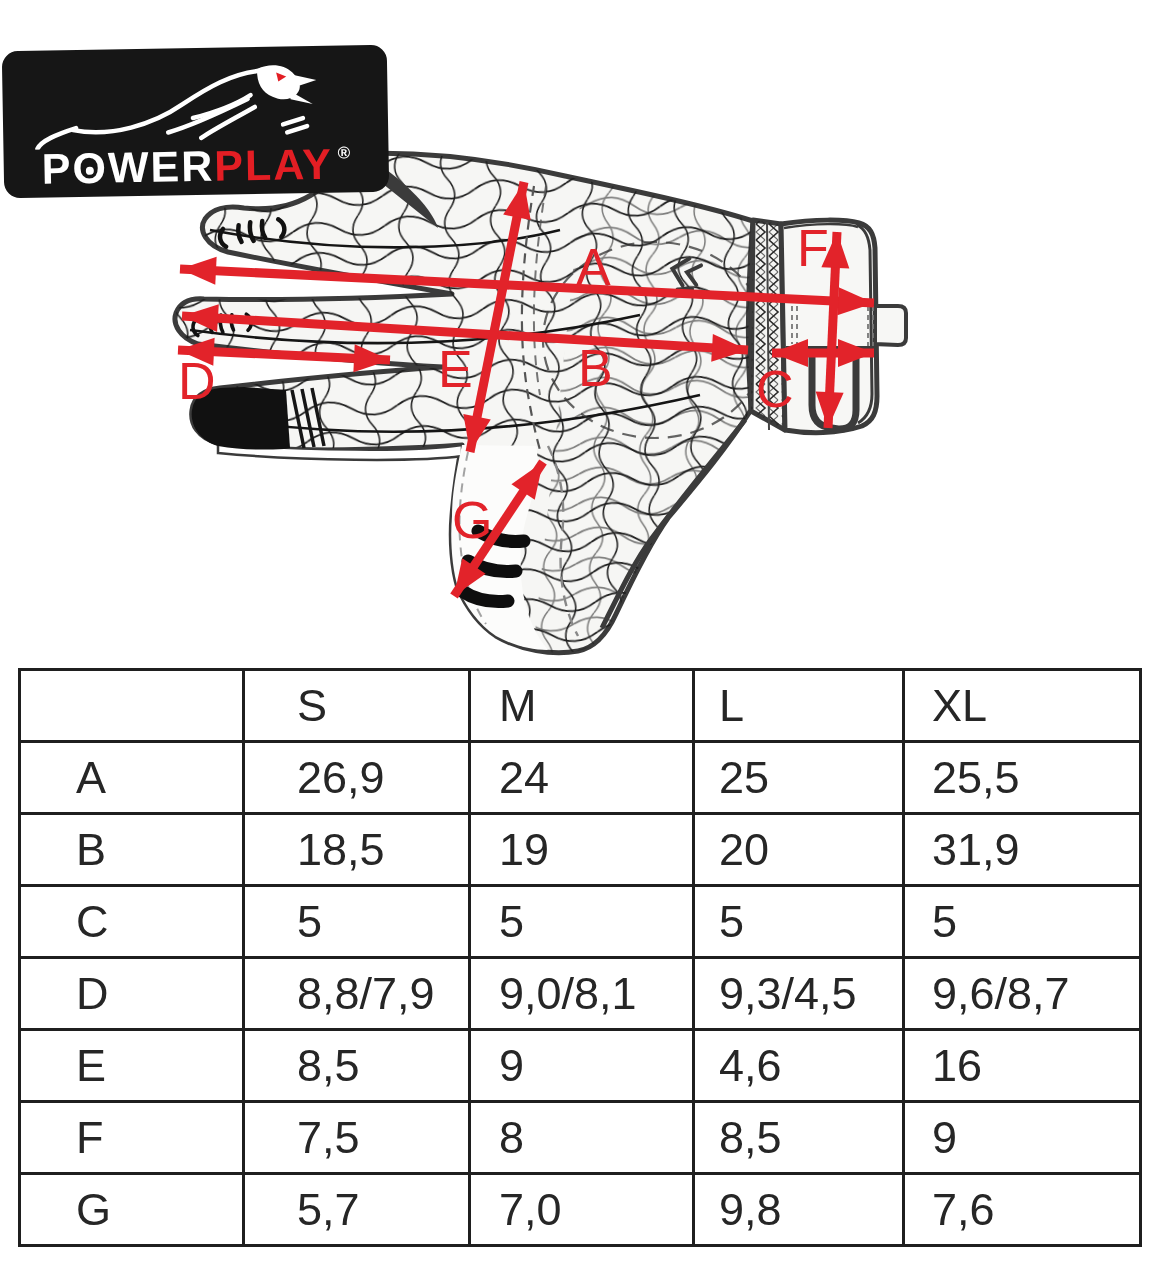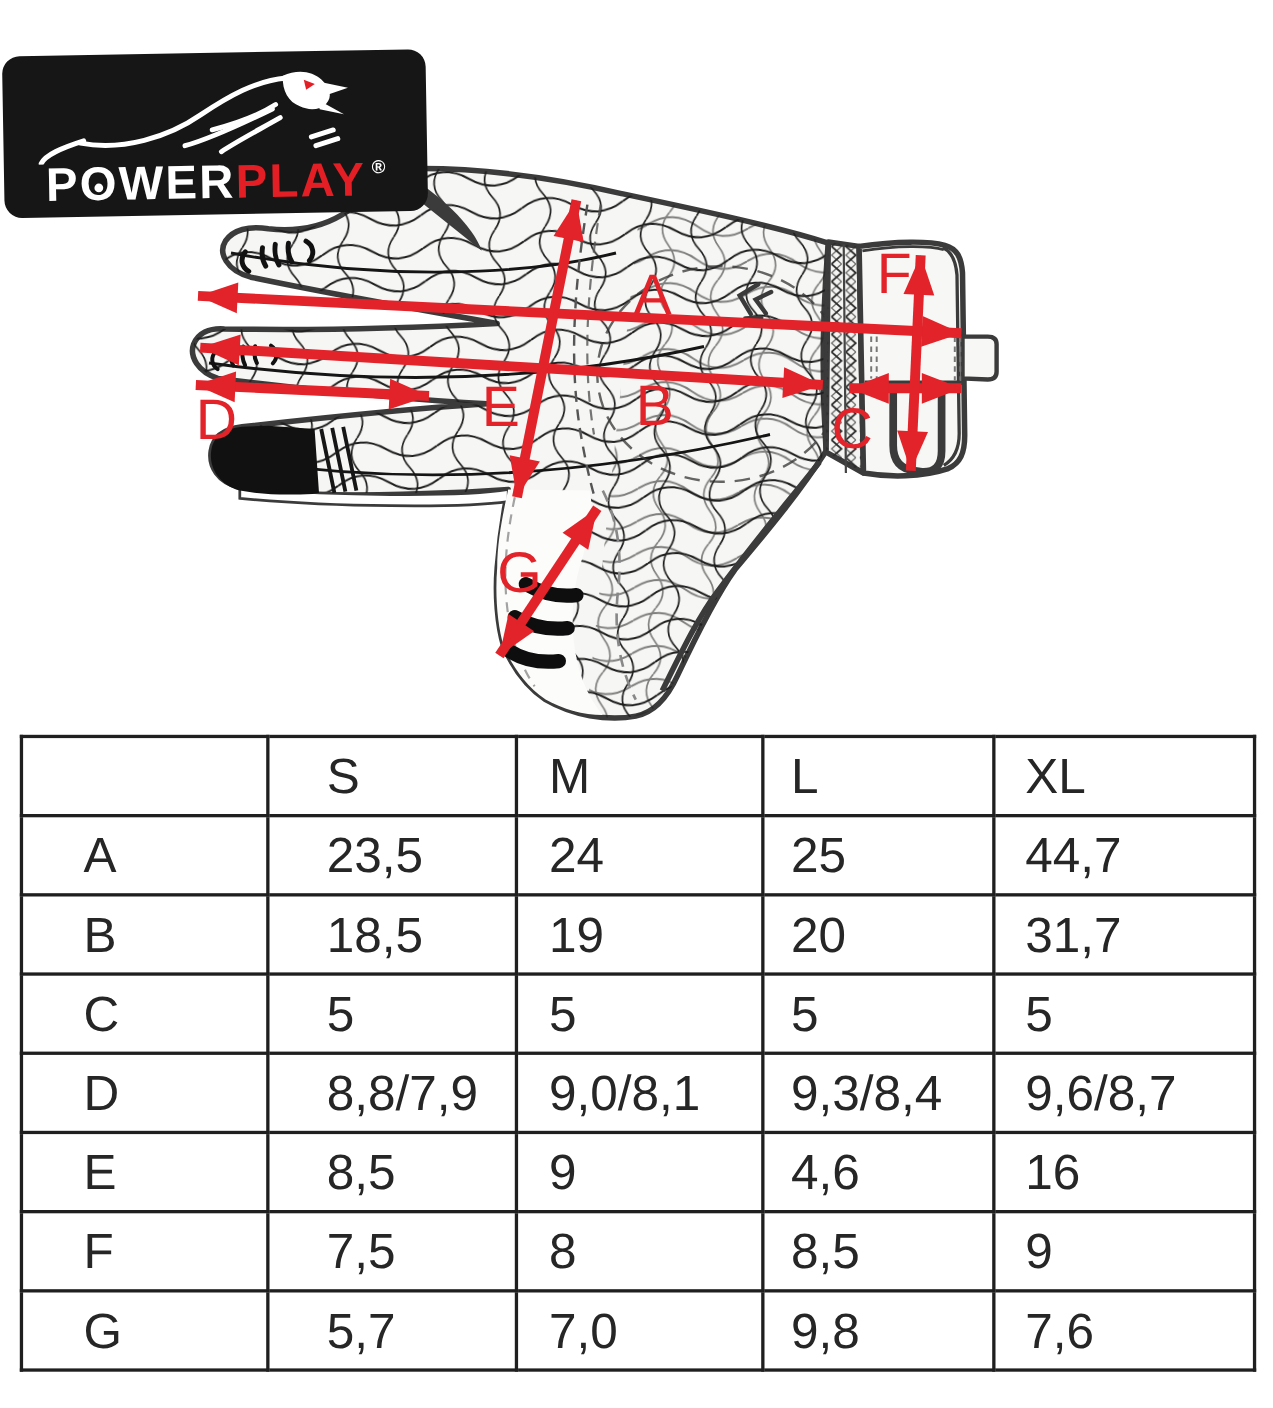--- a/index.html
+++ b/index.html
@@ -225,44 +225,44 @@
     <tbody>
         <tr>
       <th></th>
       <th>S</th>
       <th>M</th>
       <th>L</th>
       <th>XL</th>
     </tr>
     <tr>
       <td>A</td>
-      <td>23,5</td>
+      <td>26,9</td>
       <td>24</td>
       <td>25</td>
-      <td>44,7</td>
+      <td>25,5</td>
     </tr>
     <tr>
       <td>B</td>
       <td>18,5</td>
       <td>19</td>
       <td>20</td>
-      <td>31,7</td>
+      <td>31,9</td>
     </tr>
     <tr>
       <td>C</td>
       <td>5</td>
       <td>5</td>
       <td>5</td>
       <td>5</td>
     </tr>
     <tr>
       <td>D</td>
       <td>8,8/7,9</td>
       <td>9,0/8,1</td>
-      <td>9,3/8,4</td>
+      <td>9,3/4,5</td>
       <td>9,6/8,7</td>
     </tr>
     <tr>
       <td>E</td>
       <td>8,5</td>
       <td>9</td>
       <td>4,6</td>
       <td>16</td>
     </tr>
     <tr>

